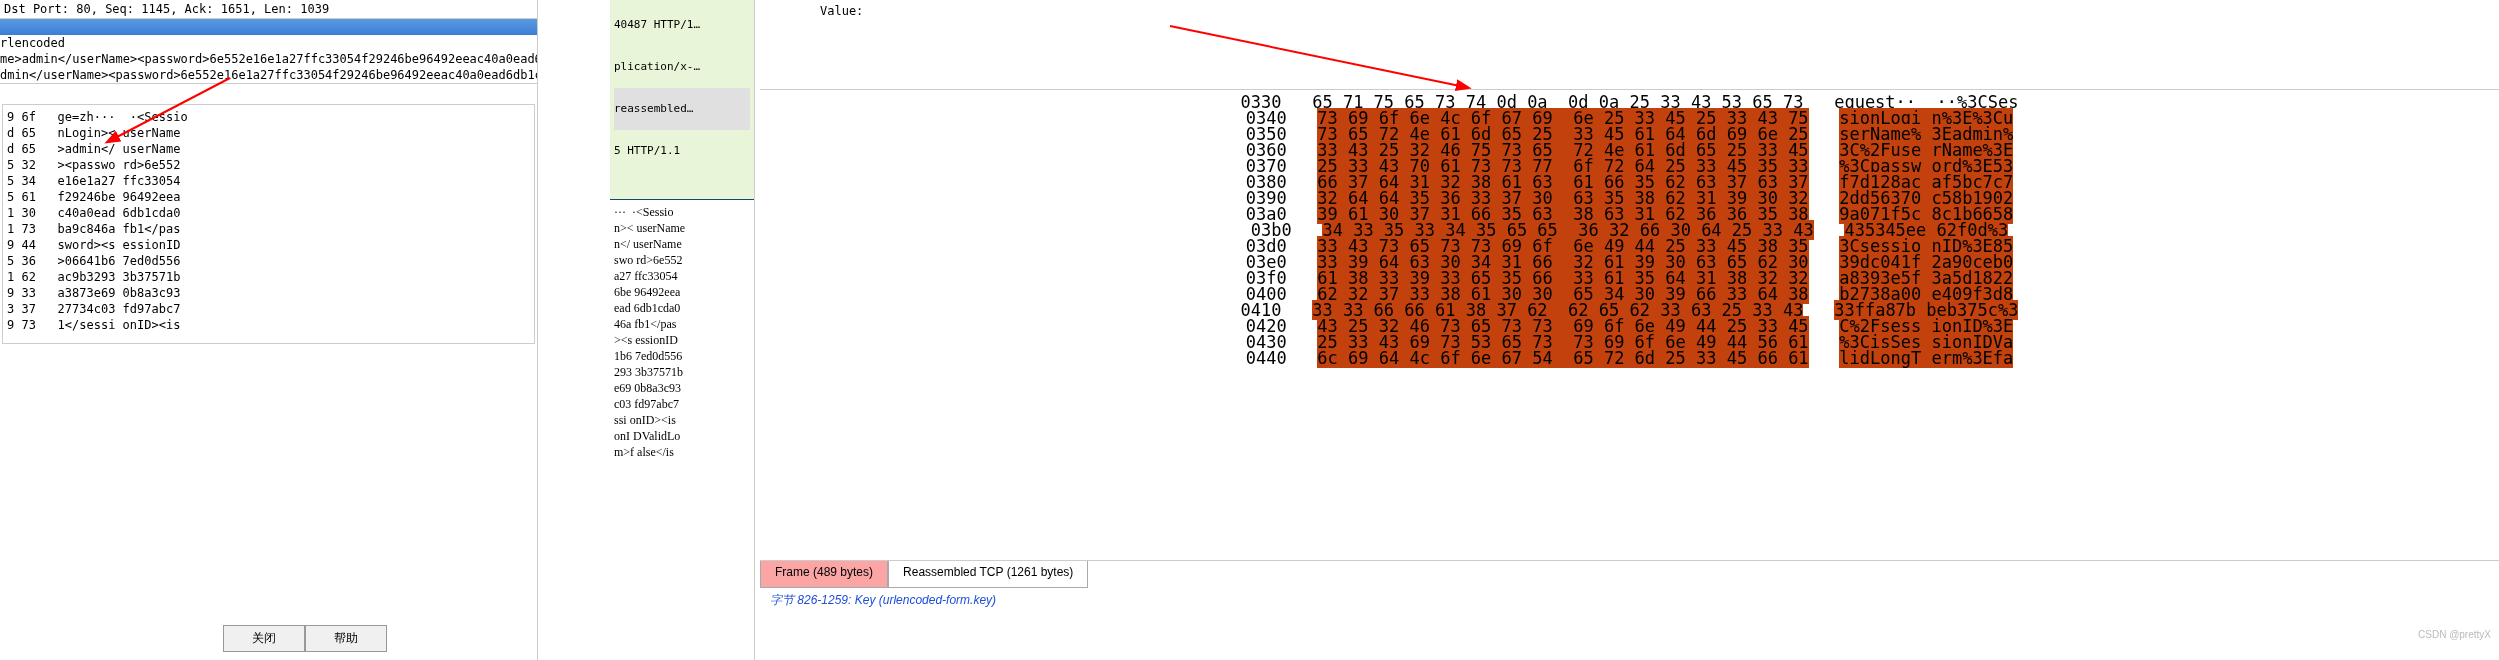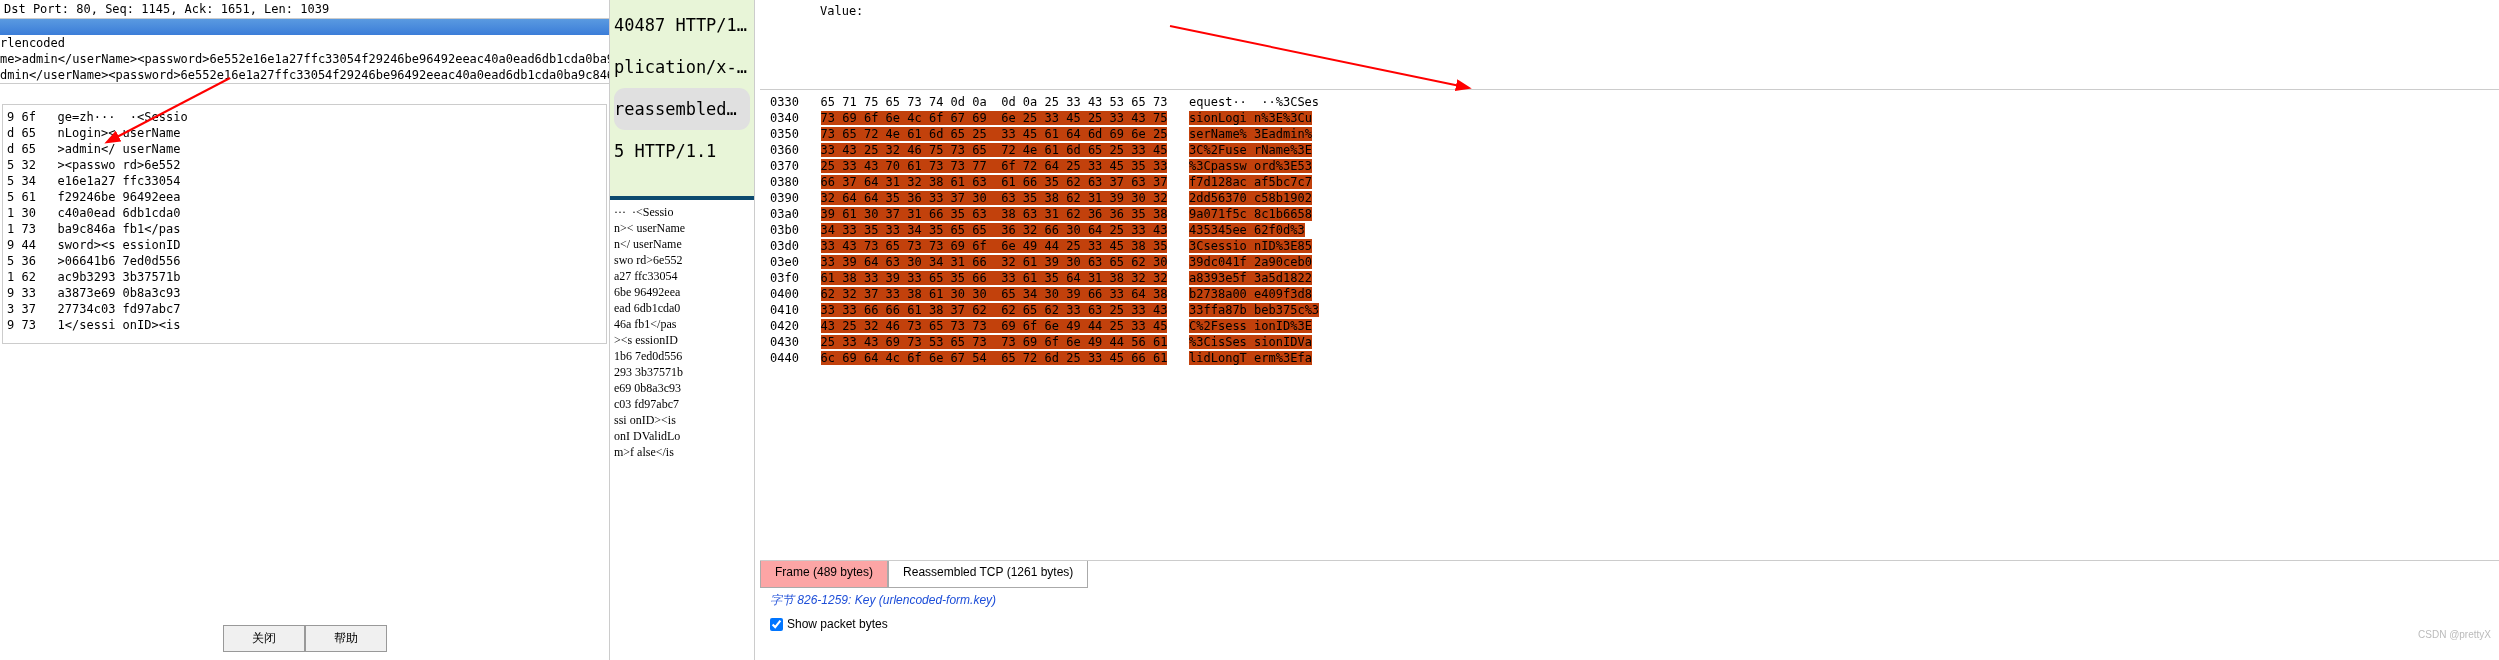--- a/index.html
+++ b/index.html
@@ -1,34 +1,34 @@
 <!DOCTYPE html>
 <html><head>
 <meta charset="utf-8">
 <style>
 * { margin: 0; padding: 0; box-sizing: border-box; }
 body { font-family: "Segoe UI", Tahoma, sans-serif; font-size: 12px; background: #fff; width: 2499px; height: 660px; overflow: hidden; position: relative; }
-.left-panel { position: absolute; left: 0; top: 0; width: 610px; height: 660px; border-right: 1px solid #ccc; }
+.left-panel { position: absolute; left: 0; top: 0; width: 538px; height: 660px; border-right: 1px solid #ccc; }
 .top-info { padding: 2px 4px; font-family: Consolas, monospace; font-size: 12px; border-bottom: 1px solid #ccc; min-height: 18px; }
 .selected-row { background: linear-gradient(#5a9ae0, #3b7dd8); color: #fff; height: 16px; }
 .urlenc-block { font-family: Consolas, monospace; font-size: 12px; border-bottom: 1px solid #ccc; white-space: nowrap; overflow: hidden; }
 .urlenc-block div { height: 16px; line-height: 16px; }
 .hex-left { font-family: Consolas, monospace; font-size: 12px; padding: 4px; background: #fff; border: 1px solid #ccc; margin: 2px; height: 240px; overflow: hidden; }
 .hex-left .row { white-space: pre; height: 16px; line-height: 16px; }
 .btn-row { position: absolute; bottom: 8px; left: 0; width: 610px; display: flex; justify-content: center; }
 .btn { padding: 4px 28px; border: 1px solid #999; background: #f0f0f0; font-size: 12px; cursor: pointer; }
 .mid-panel { position: absolute; left: 610px; top: 0; width: 145px; height: 660px; border-right: 1px solid #ccc; }
-.mid-top { height: 200px; background: #e8f5d8; font-family: Consolas, monospace; font-size: 17px; padding: 4px; border-bottom: 4px solid #0c4a6e; }
+.mid-top { height: 200px; background: #e8f5d8; font-family: Consolas, monospace; font-size: 11px; padding: 4px; border-bottom: 1px solid #0c4a6e; }
 .mid-top div { height: 42px; line-height: 42px; white-space: nowrap; overflow: hidden; text-overflow: ellipsis; }
-.mid-top .sel { background: #e0e0e0; border-radius: 11px; }
+.mid-top .sel { background: #e0e0e0; }
 .mid-hex { font-family: Liberation Serif, serif; font-size: 12px; padding: 4px; }
 .mid-hex .row { white-space: pre; height: 16px; line-height: 16px; overflow: hidden; }
 .right-panel { position: absolute; left: 760px; top: 0; width: 1739px; height: 660px; }
 .right-top { height: 90px; padding: 4px 60px; font-family: Consolas, monospace; font-size: 12px; border-bottom: 1px solid #ccc; }
-.right-hex { font-family: Consolas, monospace; font-size: 12px; padding: 4px 10px; height: 470px; overflow: hidden; }
+.right-hex { font-family: Consolas, monospace; font-size: 17px; padding: 4px 10px; height: 470px; overflow: hidden; text-align: center; }
 .right-hex .row { white-space: pre; height: 16px; line-height: 16px; }
 .hl { background: #c2410c; }
 .tabs { height: 28px; display: flex; border-top: 1px solid #ccc; }
 .tab { padding: 4px 14px; border: 1px solid #aaa; border-top: none; background: #fca5a5; font-size: 12px; cursor: pointer; }
 .tab.active { background: #fff; }
 .footer-info { padding: 4px 10px; font-style: italic; font-size: 12px; color: #1d4ed8; }
 .show-row { padding: 4px 10px; font-size: 12px; display: flex; align-items: center; gap: 4px; }
 .arrow { position: absolute; pointer-events: none; }
 .watermark { position: absolute; right: 8px; bottom: 20px; font-size: 10px; color: #bbb; }
 </style>
@@ -122,24 +122,20 @@
       <div class="row">0410   <span class="hl">33 33 66 66 61 38 37 62  62 65 62 33 63 25 33 43</span>   <span class="hl">33ffa87b beb375c%3</span></div>
       <div class="row">0420   <span class="hl">43 25 32 46 73 65 73 73  69 6f 6e 49 44 25 33 45</span>   <span class="hl">C%2Fsess ionID%3E</span></div>
       <div class="row">0430   <span class="hl">25 33 43 69 73 53 65 73  73 69 6f 6e 49 44 56 61</span>   <span class="hl">%3CisSes sionIDVa</span></div>
       <div class="row">0440   <span class="hl">6c 69 64 4c 6f 6e 67 54  65 72 6d 25 33 45 66 61</span>   <span class="hl">lidLongT erm%3Efa</span></div>
     </div>
   <div class="tabs">
     <div class="tab">Frame (489 bytes)</div>
     <div class="tab active">Reassembled TCP (1261 bytes)</div>
   </div>
   <div class="footer-info">字节 826-1259: Key (urlencoded-form.key)</div>
-  <div class="show-row">
-    <input type="checkbox" checked="" style="">
-    <span>Show packet bytes</span>
-  </div>
   <svg class="arrow" style="left:400px;top:18px" width="320" height="80">
     <defs>
         <marker id="ah2" markerWidth="10" markerHeight="10" refX="2" refY="3" orient="auto">
           <path d="M0,0 L0,6 L8,3 z" fill="red"></path>
         </marker>
       </defs>
     <line x1="10" y1="8" x2="300" y2="68" stroke="red" stroke-width="2" marker-end="url(#ah2)"></line>
   </svg>
 </div>
 

